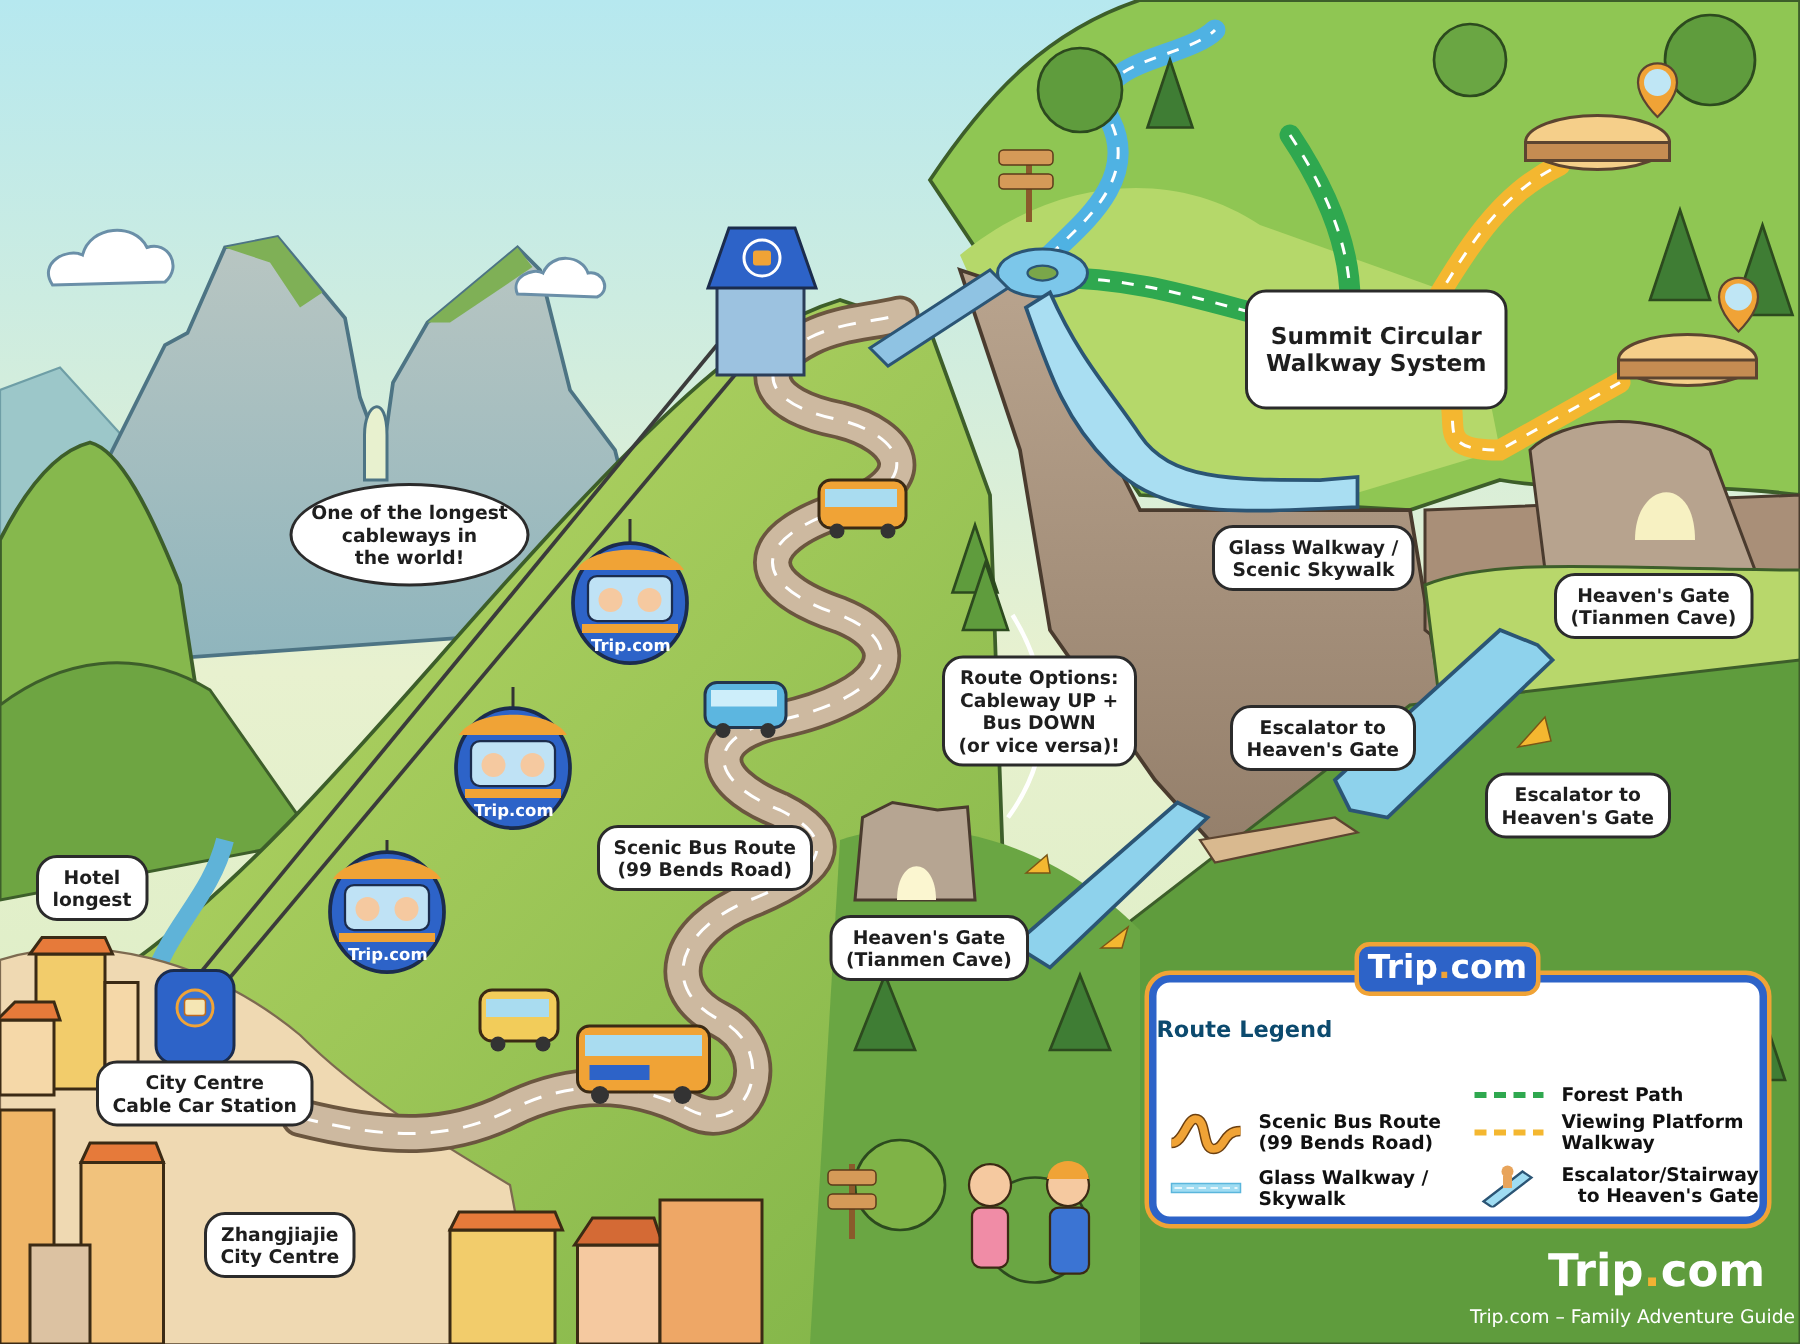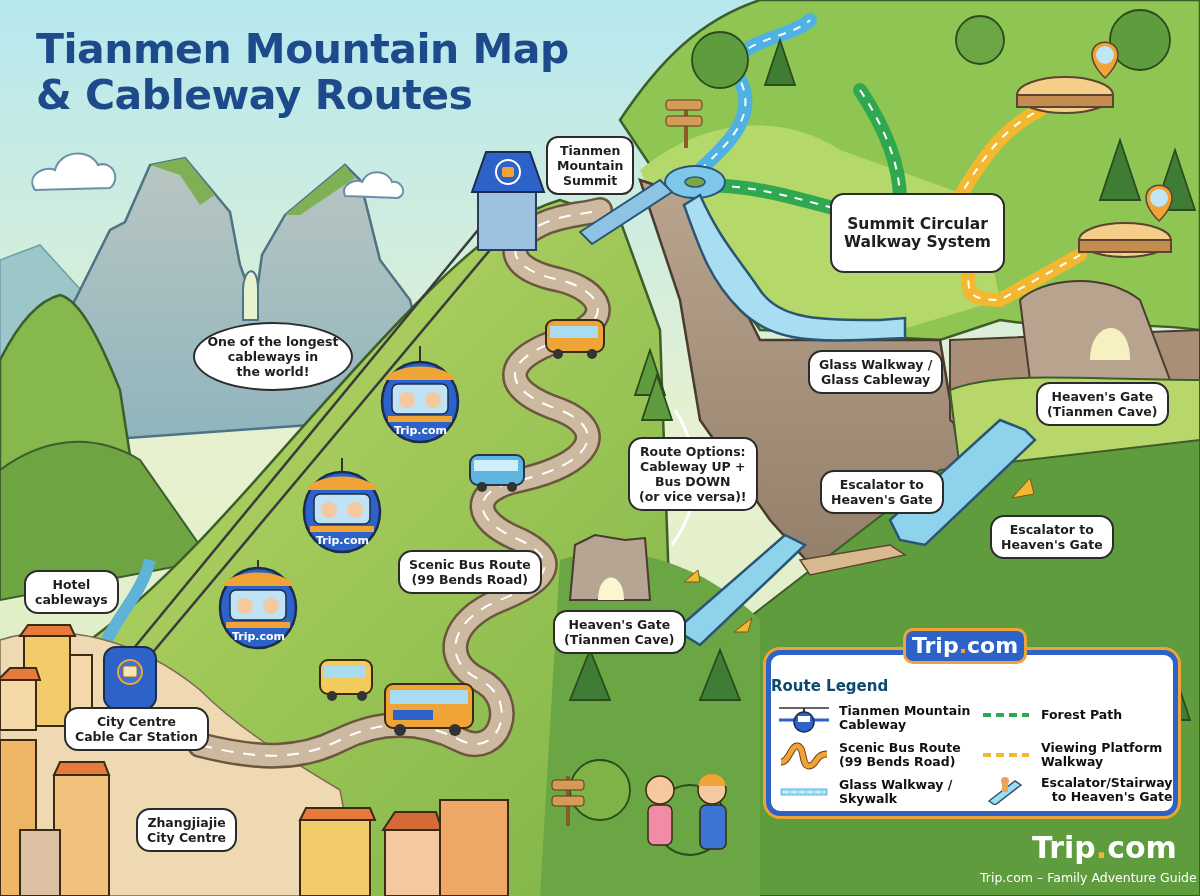--- a/index.html
+++ b/index.html
@@ -269,45 +269,36 @@
       <rect x="552" y="780" width="32" height="10" rx="3" fill="#d59a58" stroke="#5c3a1a"></rect>
       <rect x="552" y="796" width="32" height="10" rx="3" fill="#d59a58" stroke="#5c3a1a"></rect>
     </g>
     <g>
       <rect x="684" y="108" width="4" height="40" fill="#8a5a2b"></rect>
       <rect x="666" y="100" width="36" height="10" rx="3" fill="#d59a58" stroke="#5c3a1a"></rect>
       <rect x="666" y="116" width="36" height="10" rx="3" fill="#d59a58" stroke="#5c3a1a"></rect>
     </g>
   </svg>
 
-  <div class="title">
-    <span>Tianmen Mountain Map</span>
-    <span>&amp; Cableway Routes</span>
-  </div>
-
-  <div class="callout" style="left:546px; top:136px; border-radius:12px;">
-    <div>Tianmen</div>
-    <div>Mountain</div>
-    <div>Summit</div>
-  </div>
+
 
   <div class="callout big" style="left:830px; top:180px;">
     <div>Summit Circular</div>
     <div>Walkway System</div>
   </div>
 
   <div class="callout oval" style="left:193px; top:322px; width:160px; padding:10px 6px;">
     <div>One of the longest</div>
     <div>cableways in</div>
     <div>the world!</div>
   </div>
 
   <div class="callout" style="left:808px; top:350px;">
     <div>Glass Walkway /</div>
-    <div>Glass Cableway</div>
+    <div>Scenic Skywalk</div>
   </div>
 
   <div class="callout" style="left:1036px; top:382px; border-width:2px;">
     <div>Heaven's Gate</div>
     <div>(Tianmen Cave)</div>
   </div>
 
   <div class="callout" style="left:628px; top:437px;">
     <div>Route Options:</div>
     <div>Cableway UP +</div>
@@ -330,21 +321,21 @@
     <div>(99 Bends Road)</div>
   </div>
 
   <div class="callout" style="left:553px; top:610px;">
     <div>Heaven's Gate</div>
     <div>(Tianmen Cave)</div>
   </div>
 
   <div class="callout" style="left:24px; top:570px;">
     <div>Hotel</div>
-    <div>cableways</div>
+    <div>longest</div>
   </div>
 
   <div class="callout" style="left:64px; top:707px;">
     <div>City Centre</div>
     <div>Cable Car Station</div>
   </div>
 
   <div class="callout" style="left:136px; top:808px;">
     <div>Zhangjiajie</div>
     <div>City Centre</div>
@@ -353,35 +344,20 @@
   <div style="position:absolute; left:394px; top:424px; color:#fff; font-weight:bold; font-size:11px;">Trip.com</div>
   <div style="position:absolute; left:316px; top:534px; color:#fff; font-weight:bold; font-size:11px;">Trip.com</div>
   <div style="position:absolute; left:232px; top:630px; color:#fff; font-weight:bold; font-size:11px;">Trip.com</div>
 
   <div class="legend-badge">
     <span>Trip</span><span style="color:#f0a336">.</span><span>com</span>
   </div>
   <div class="legend">
     <div class="legend-title">Route Legend</div>
 
-    <div class="legend-item" style="left:8px; top:48px;">
-      <div class="sym">
-        <svg width="50" height="30">
-            <line x1="0" y1="5" x2="50" y2="5" stroke="#333" stroke-width="1.5"></line>
-            <line x1="0" y1="17" x2="50" y2="17" stroke="#2d63c8" stroke-width="3"></line>
-            <line x1="25" y1="5" x2="25" y2="9" stroke="#333" stroke-width="2"></line>
-            <ellipse cx="25" cy="19" rx="10" ry="10" fill="#2d63c8" stroke="#1b2c4d" stroke-width="1.5"></ellipse>
-            <rect x="19" y="13" width="12" height="6" fill="#fff"></rect>
-          </svg>
-      </div>
-      <div class="lbl">
-          <div>Tianmen Mountain</div>
-          <div>Cableway</div>
-        </div>
-    </div>
 
     <div class="legend-item" style="left:8px; top:85px;">
       <div class="sym">
         <svg width="50" height="30">
             <path d="M2 22 C 10 22 12 6 18 6 C 26 6 22 26 30 26 C 38 26 36 14 48 14" stroke="#6b3f10" stroke-width="7" fill="none"></path>
             <path d="M2 22 C 10 22 12 6 18 6 C 26 6 22 26 30 26 C 38 26 36 14 48 14" stroke="#f0a336" stroke-width="5" fill="none"></path>
           </svg>
       </div>
       <div class="lbl">
           <div>Scenic Bus Route</div>
@@ -395,21 +371,21 @@
             <rect x="2" y="12" width="46" height="6" fill="#9fdcf2" stroke="#5bb6dc"></rect>
             <line x1="4" y1="15" x2="46" y2="15" stroke="#fff" stroke-dasharray="5 3"></line>
           </svg>
       </div>
       <div class="lbl">
           <div>Glass Walkway /</div>
           <div>Skywalk</div>
         </div>
     </div>
 
-    <div class="legend-item" style="left:210px; top:45px;">
+    <div class="legend-item" style="left:210px; top:60px;">
       <div class="sym">
         <svg width="50" height="30">
             <line x1="2" y1="15" x2="48" y2="15" stroke="#2fa84f" stroke-width="4" stroke-dasharray="8 5"></line>
           </svg>
       </div>
       <div class="lbl">
           <div>Forest Path</div>
         </div>
     </div>
 

